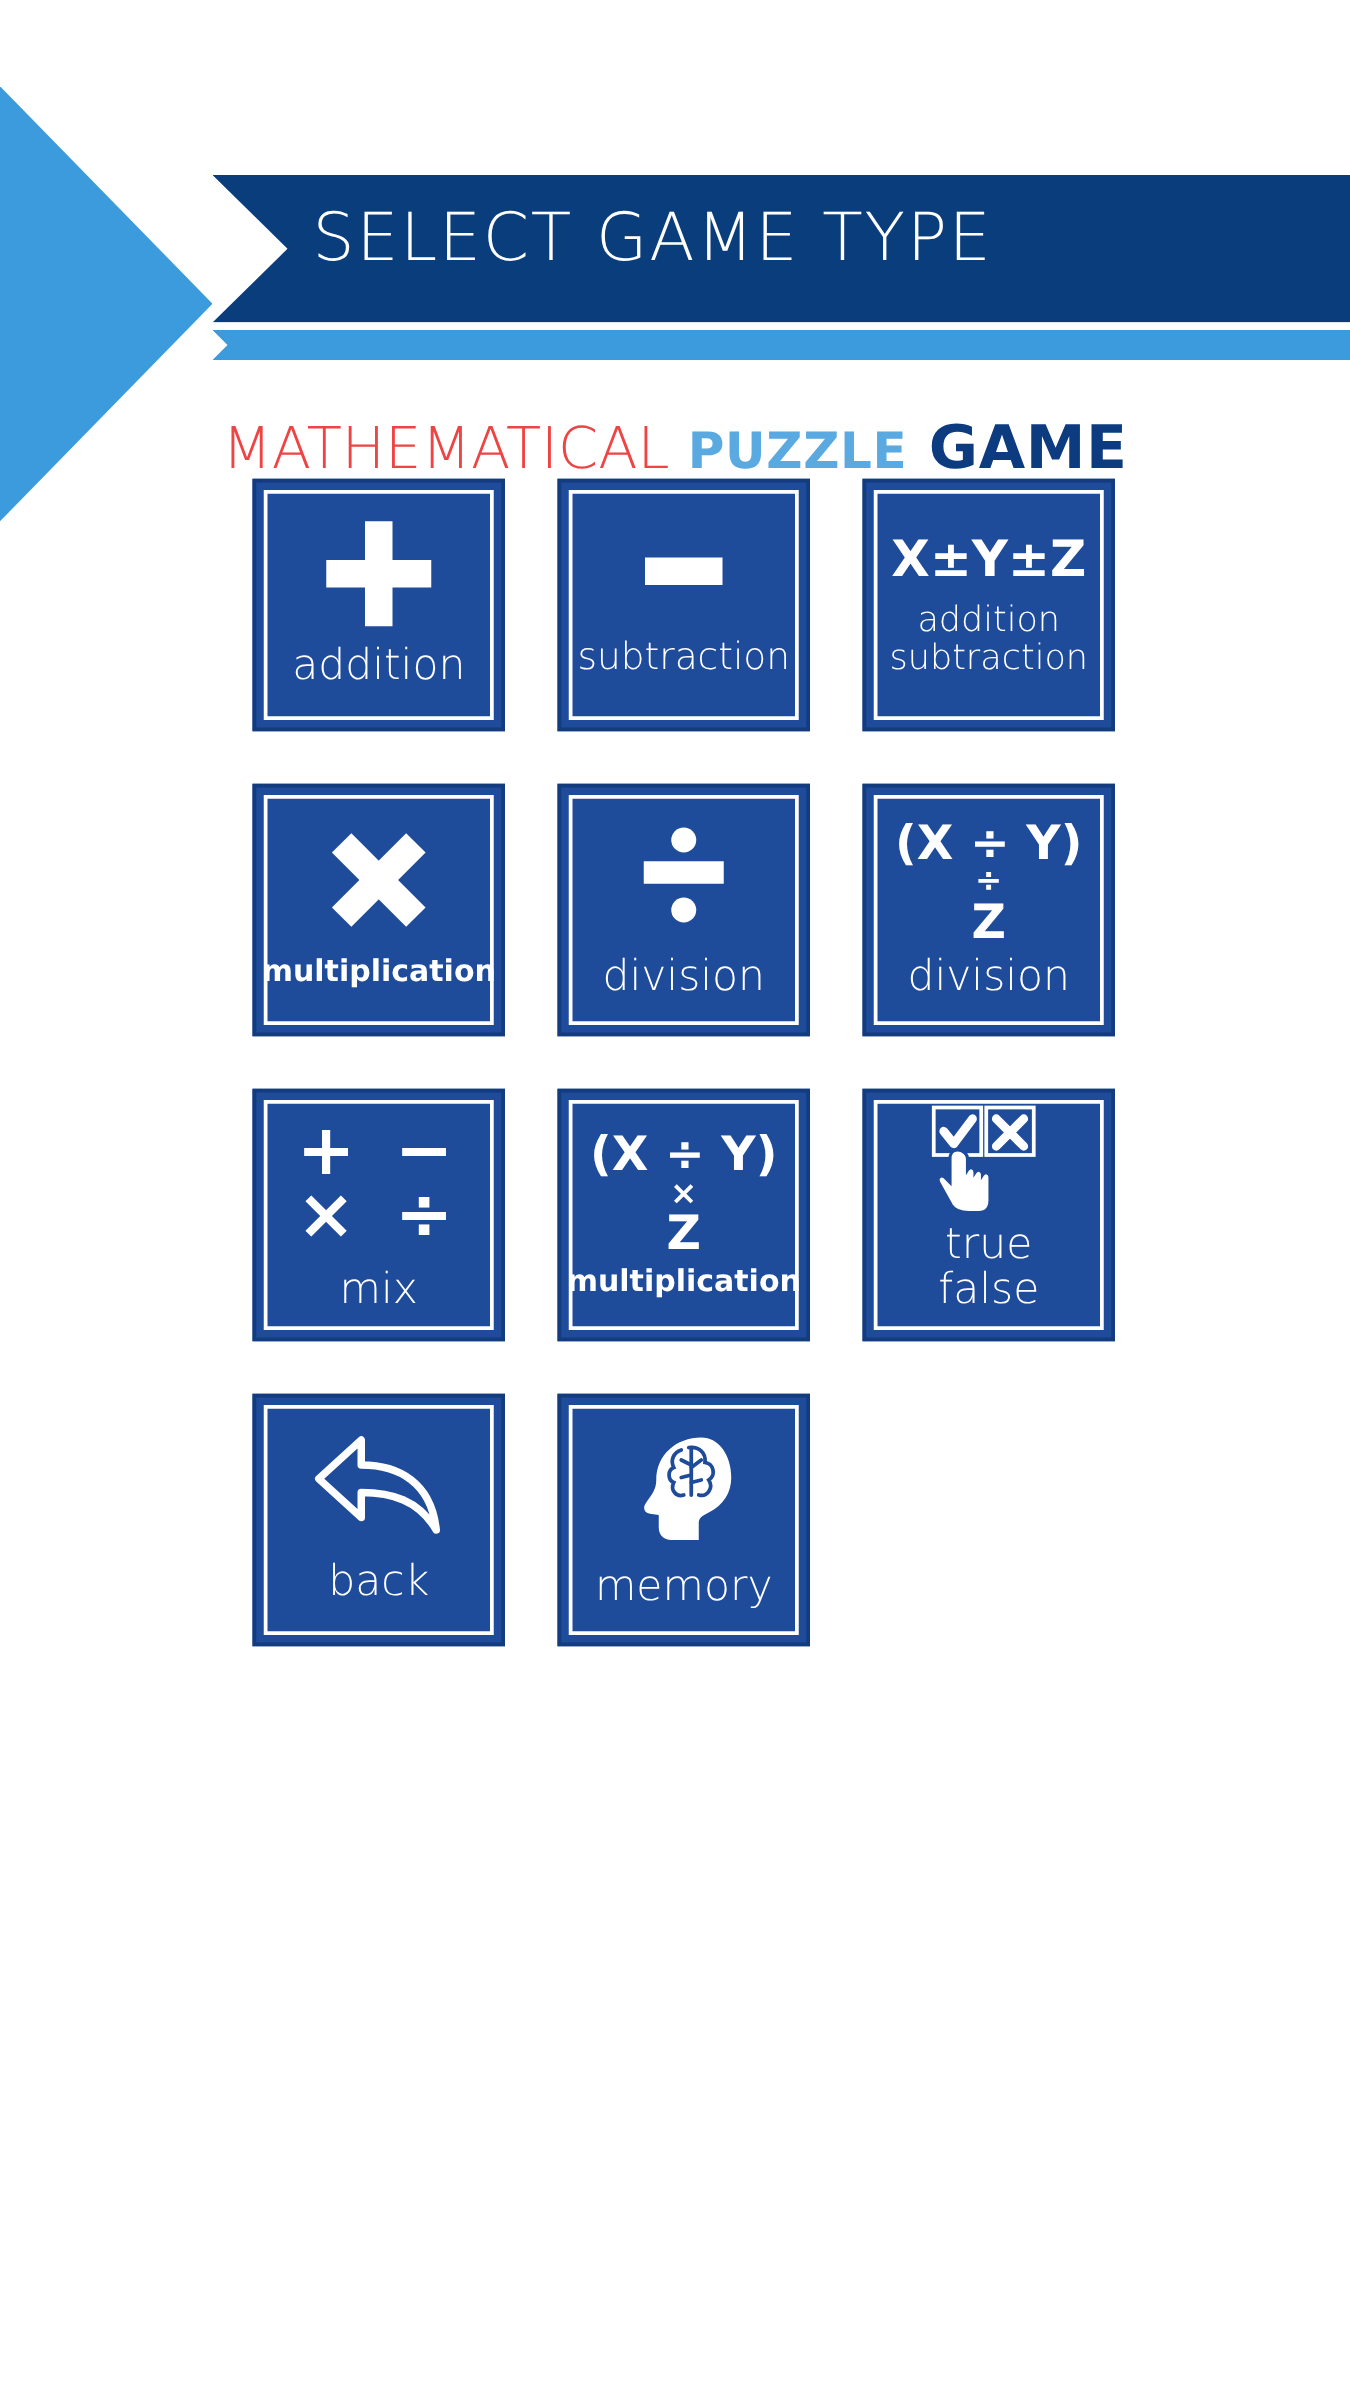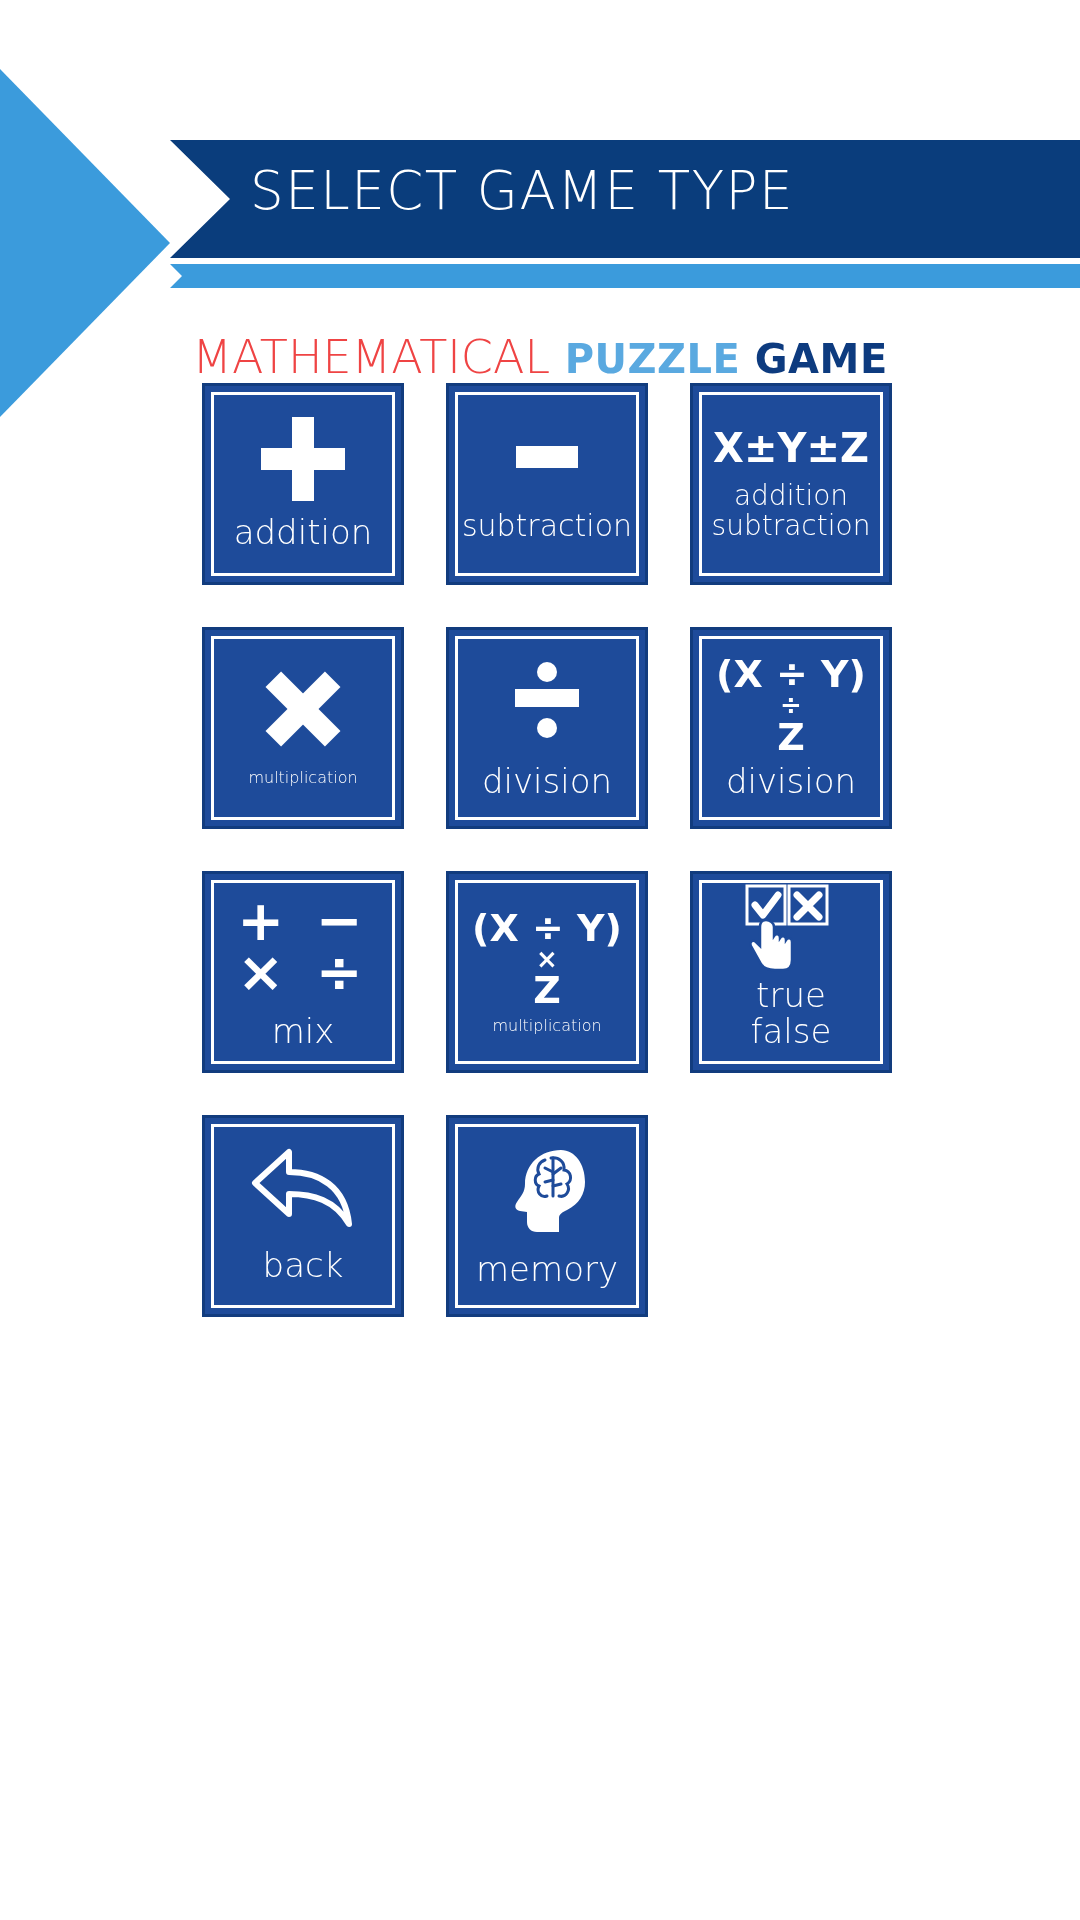--- a/index.html
+++ b/index.html
@@ -50,21 +50,21 @@
   }
   .sub-a{
     color:#ef4444;font-size:46px;font-weight:300;letter-spacing:0px;
     font-family:"DejaVu Sans", sans-serif;
   }
   .sub-b{
     color:#5aa9e0;font-size:40px;font-weight:bold;letter-spacing:0.5px;
     font-family:"DejaVu Sans", sans-serif;
   }
   .sub-c{
-    color:#0d3b7f;font-size:40px;font-weight:bold;letter-spacing:0.5px;
+    color:#0d3b7f;font-size:48px;font-weight:bold;letter-spacing:0.5px;
     font-family:"DejaVu Sans", sans-serif;
   }
 
   
   .grid{
     position:absolute;left:0;top:383px;width:1080px;
     display:grid;
     grid-template-columns:repeat(3, 202px);
     grid-template-rows:repeat(4, 202px);
     column-gap:42px;
@@ -115,21 +115,21 @@
     text-align:center;
     font-family:"DejaVu Sans", sans-serif;
   }
   .g-formula{font-size:40px;font-weight:bold;letter-spacing:0px;}
   .g-formula-stack{font-size:38px;font-weight:bold;text-align:right;line-height:0.98;}
   .g-mix{font-size:56px;font-weight:bold;line-height:0.92;letter-spacing:6px;}
 
   .lb-32{font-size:34px;}
   .lb-28{font-size:30px;}
   .lb-26{font-size:28px;}
-  .lb-22{font-size:16px;}
+  .lb-22{font-size:24px;font-weight:bold;}
 
   .stack2{display:flex;flex-direction:column;align-items:center;line-height:1.02;}
 
   
   .plus-shape{position:relative;width:84px;height:84px;}
   .plus-shape i{position:absolute;background:#fff;display:block;}
   .plus-shape i:nth-child(1){left:31px;top:0;width:22px;height:84px;}
   .plus-shape i:nth-child(2){left:0;top:31px;width:84px;height:22px;}
 
   .minus-shape{width:62px;height:22px;background:#fff;}

